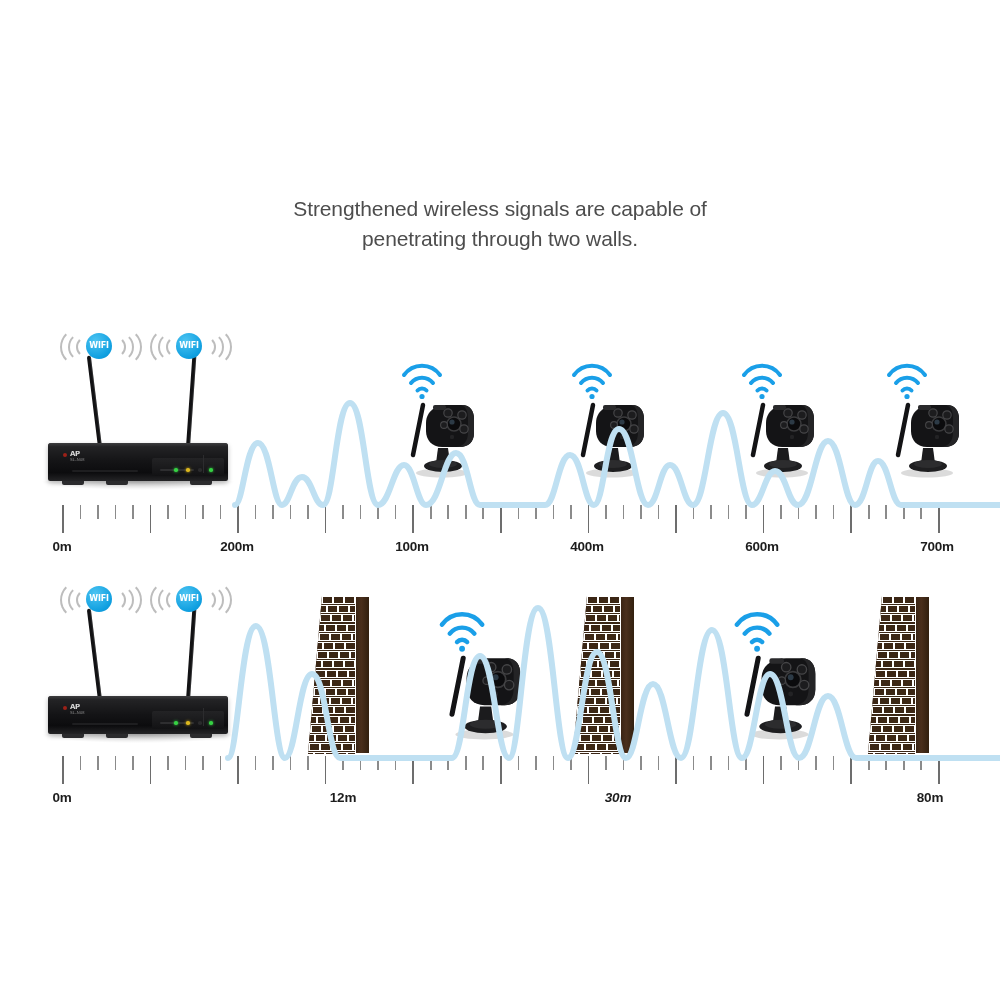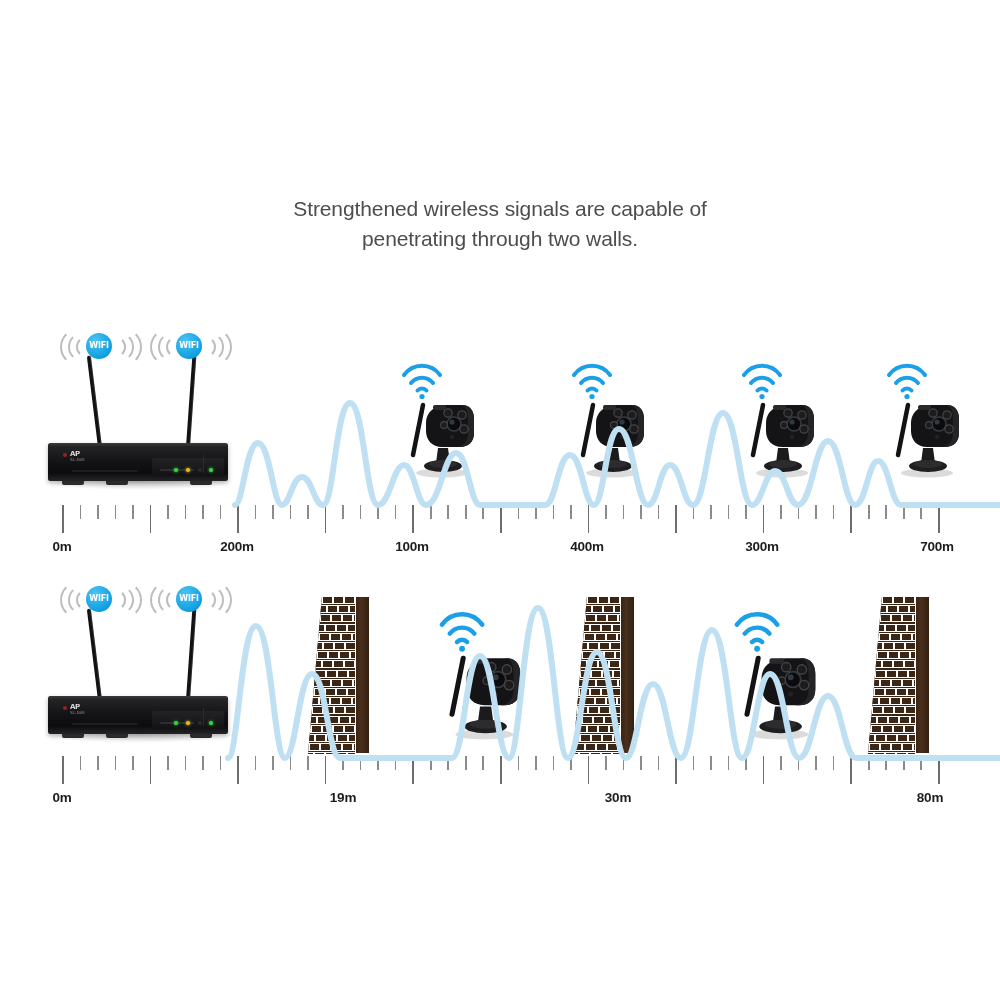--- a/index.html
+++ b/index.html
@@ -367,21 +367,21 @@
         <div class="tick" style="left: 885.44px; top: 0px; height: 14px;"></div>
         <div class="tick" style="left: 902.96px; top: 0px; height: 14px;"></div>
         <div class="tick" style="left: 920.48px; top: 0px; height: 14px;"></div>
         <div class="tick major" style="left: 938px; top: 0px; height: 28px;"></div>
       </div>
     <div id="ruler1-labels">
         <div class="rlabel" style="left: 62px; top: 34px; transform: translateX(-50%);">0m</div>
         <div class="rlabel" style="left: 237px; top: 34px; transform: translateX(-50%);">200m</div>
         <div class="rlabel" style="left: 412px; top: 34px; transform: translateX(-50%);">100m</div>
         <div class="rlabel" style="left: 587px; top: 34px; transform: translateX(-50%);">400m</div>
-        <div class="rlabel" style="left: 762px; top: 34px; transform: translateX(-50%);">300m</div>
+        <div class="rlabel" style="left: 762px; top: 34px; transform: translateX(-50%);">600m</div>
         <div class="rlabel" style="left: 937px; top: 34px; transform: translateX(-50%);">700m</div>
       </div>
   </div>
 
   <div class="row row2">
     <svg class="layer waves" viewBox="0 0 1000 185" width="1000" height="185" preserveAspectRatio="none">
       <path d="M228,180 C238,180 241,48 256,48 C271,48 274,180 285,180
                C296,180 299,96 312,96 C326,96 328,180 340,180
                L452,180
                C464,180 466,78 480,78 C494,78 497,180 509,180
@@ -935,19 +935,19 @@
         <div class="tick" style="left: 832.88px; top: 0px; height: 14px;"></div>
         <div class="tick major" style="left: 850.4px; top: 0px; height: 28px;"></div>
         <div class="tick" style="left: 867.92px; top: 0px; height: 14px;"></div>
         <div class="tick" style="left: 885.44px; top: 0px; height: 14px;"></div>
         <div class="tick" style="left: 902.96px; top: 0px; height: 14px;"></div>
         <div class="tick" style="left: 920.48px; top: 0px; height: 14px;"></div>
         <div class="tick major" style="left: 938px; top: 0px; height: 28px;"></div>
       </div>
     <div id="ruler2-labels">
         <div class="rlabel" style="left: 62px; top: 34px; transform: translateX(-50%);">0m</div>
-        <div class="rlabel" style="left: 343px; top: 34px; transform: translateX(-50%);">19m</div>
-        <div class="rlabel" style="left: 618px; top: 34px; transform: translateX(-50%);">30m</div>
+        <div class="rlabel" style="left: 343px; top: 34px; transform: translateX(-50%);">12m</div>
+        <div class="rlabel" style="left: 618px; top: 34px; transform: translateX(-50%); font-style: italic;">30m</div>
         <div class="rlabel" style="left: 930px; top: 34px; transform: translateX(-50%);">80m</div>
       </div>
   </div>
 
 </div>
 
 </body></html>

